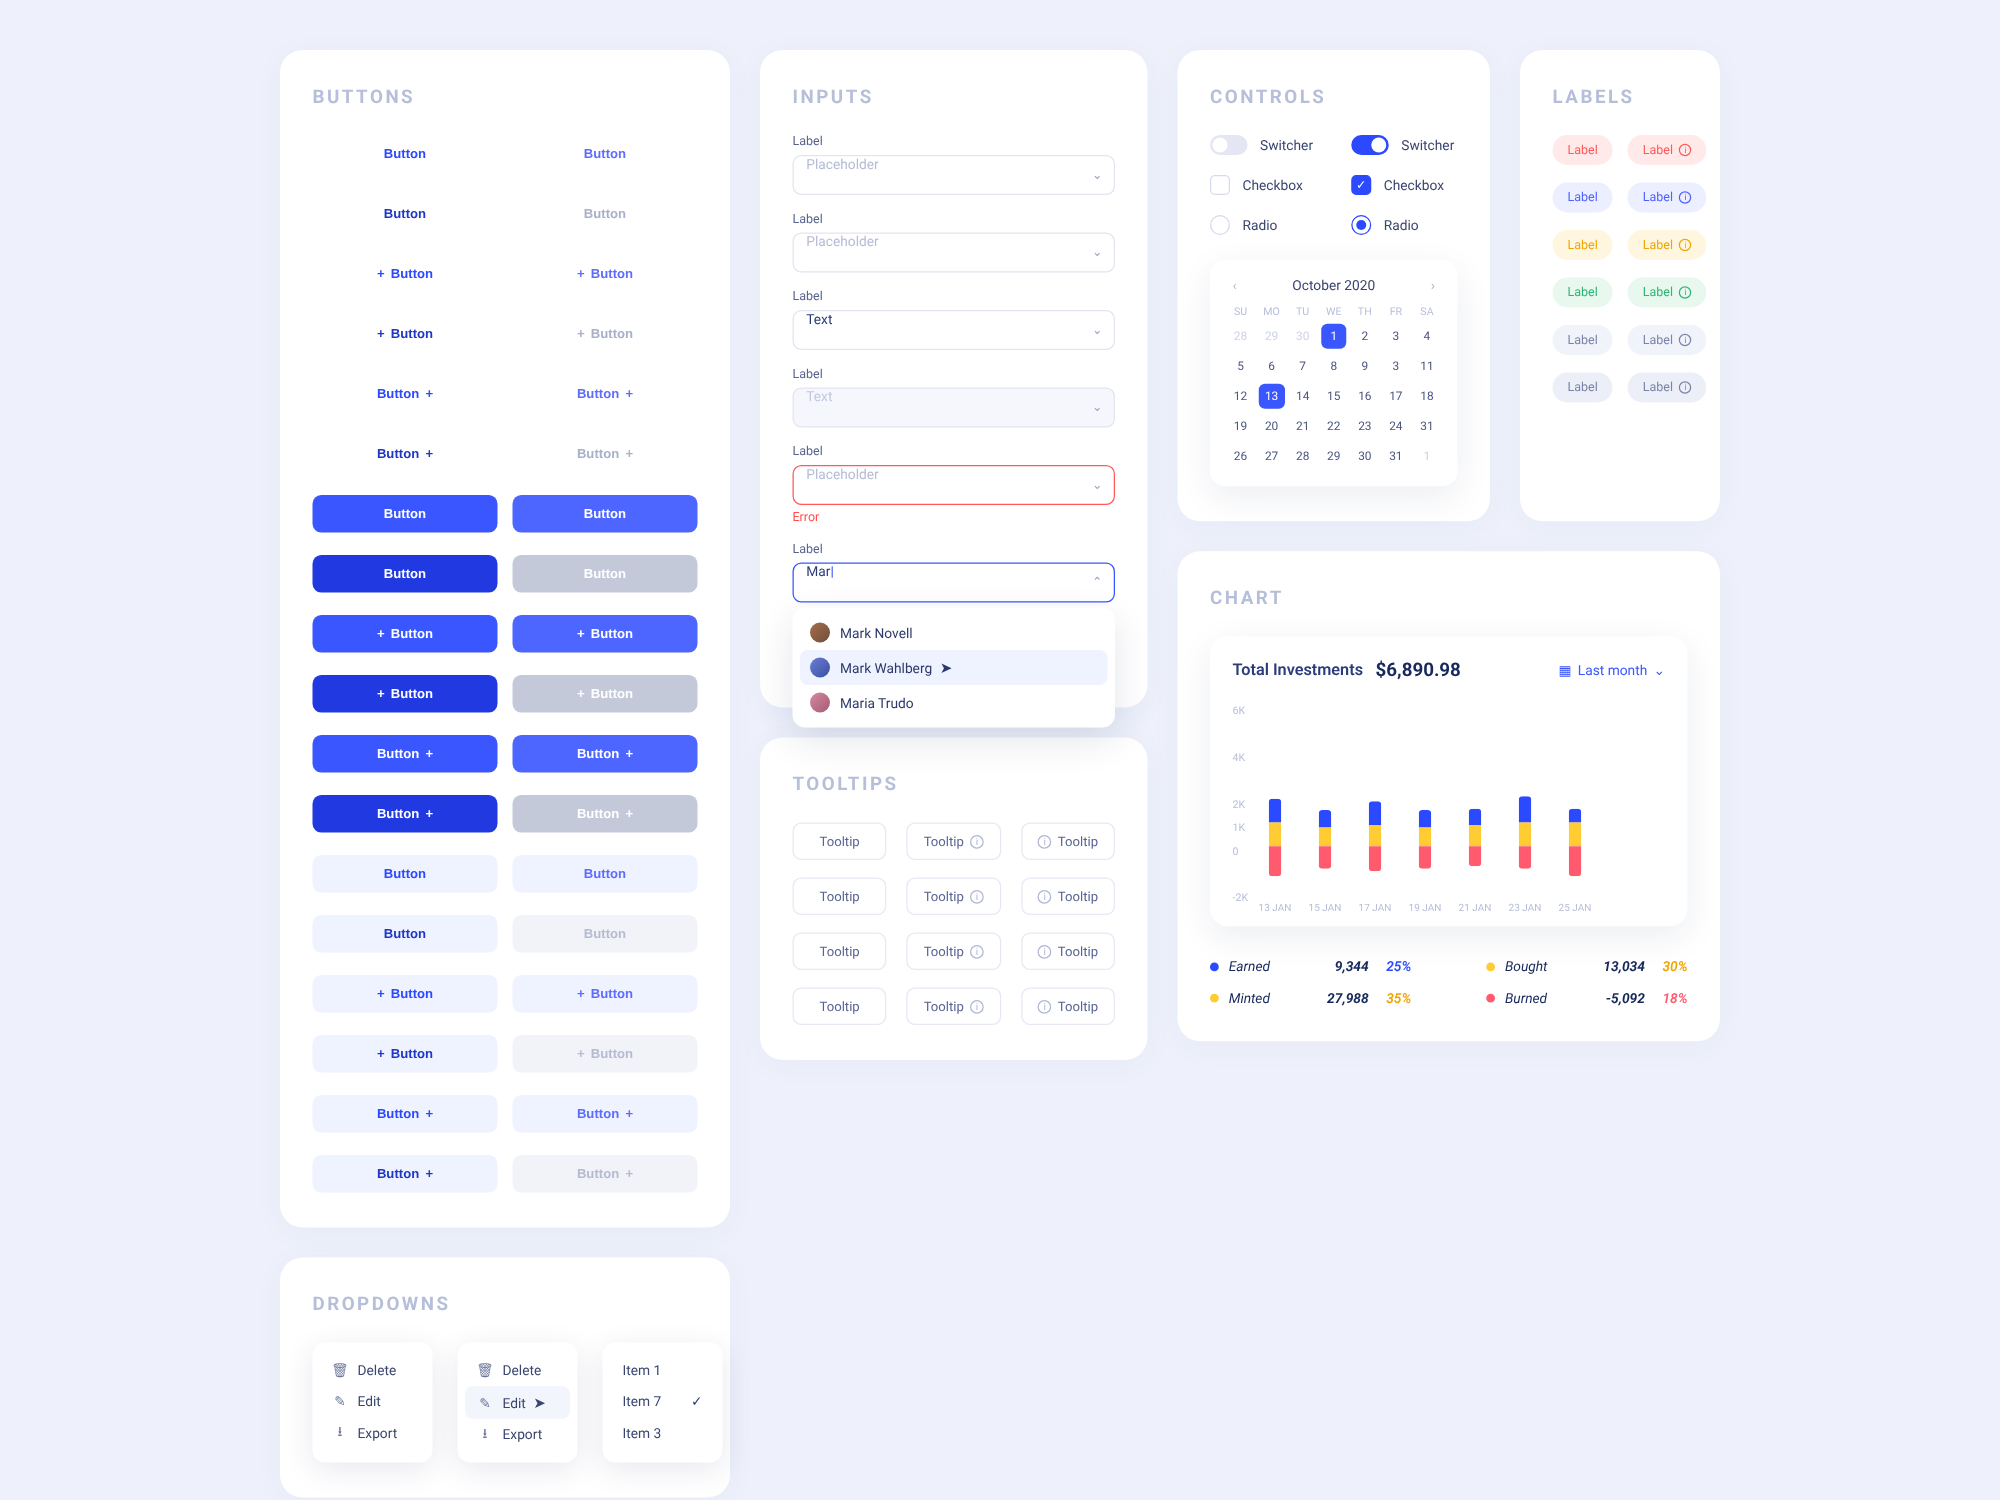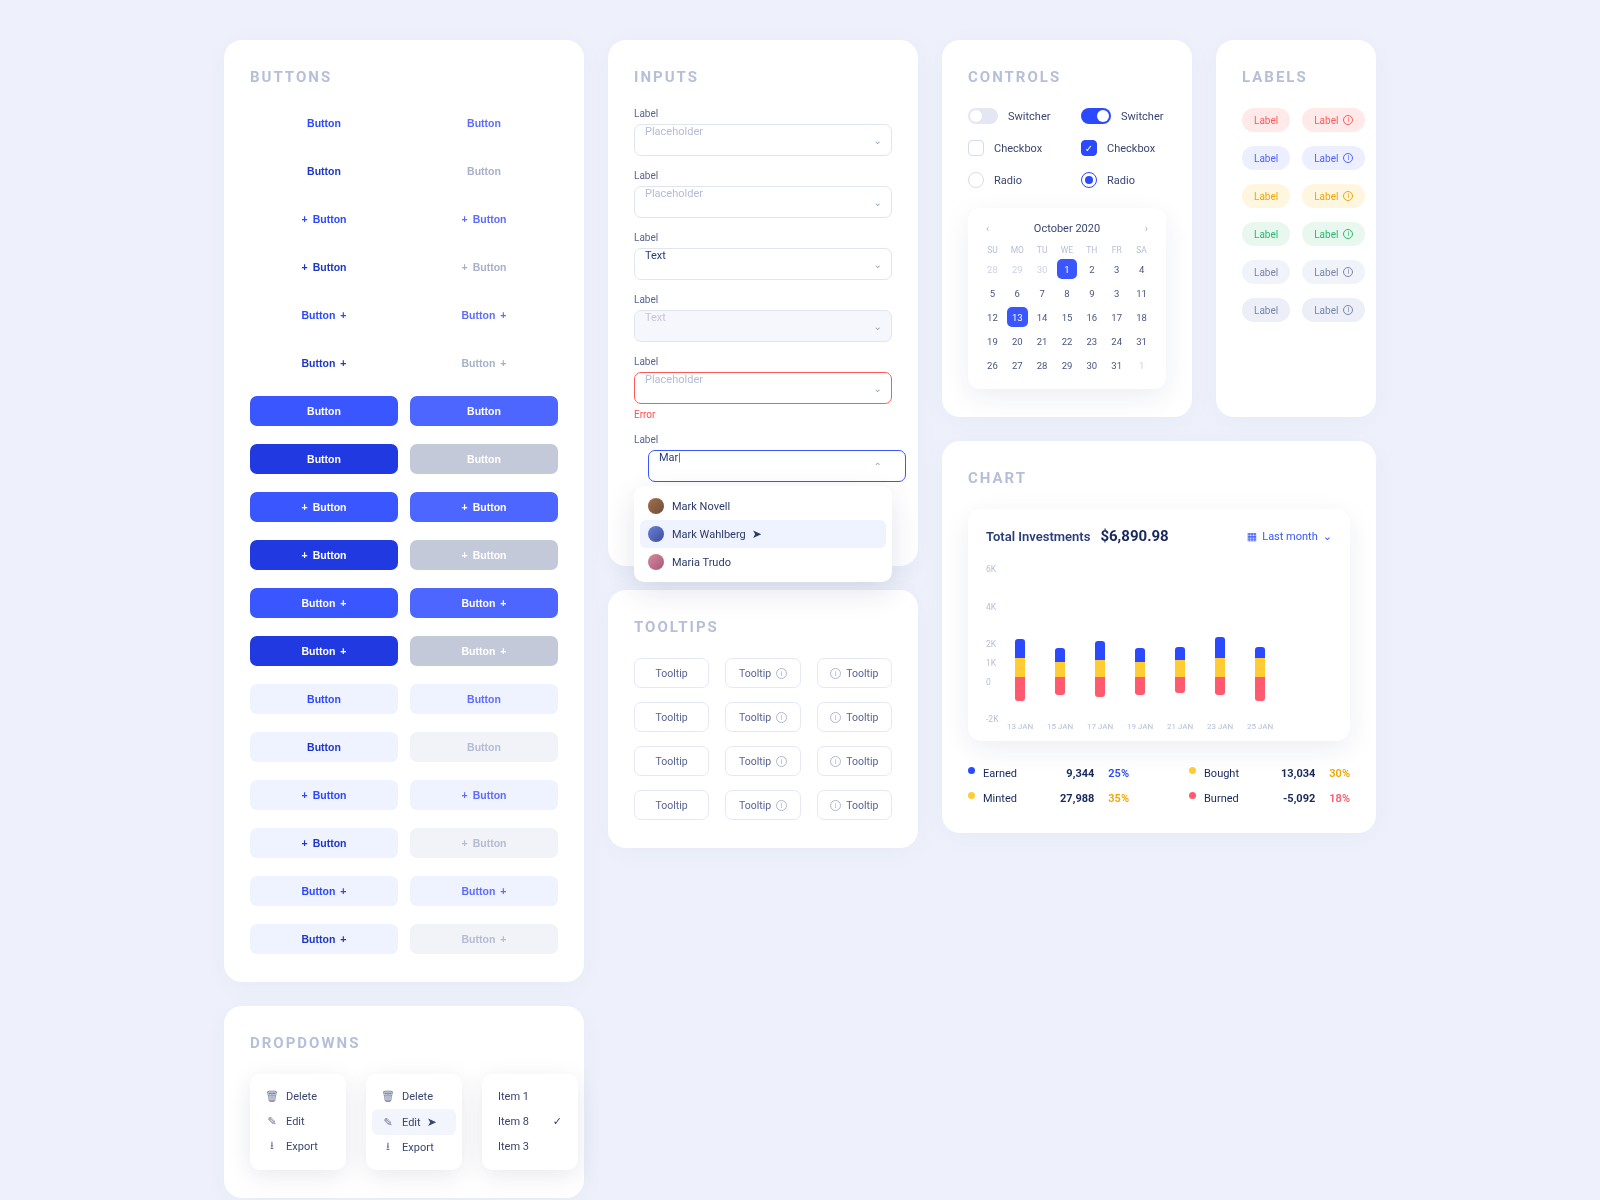--- a/index.html
+++ b/index.html
@@ -79,21 +79,21 @@
   width: 100%; height: 32px; border: 1px solid #e1e5f2; border-radius: 7px;
   padding: 0 43px 0 10px; font-size: 11px; color: #2a3c7a;
   background: #fff; position: relative;
 }
 .input-wrap { position: relative; }
 .chev { position: absolute; right: 10px; top: 50%; transform: translateY(-50%); color:#99a2c2; font-size:10px;}
 .input.placeholder { color: #b4bcd6; }
 .input.disabled { background: #f6f7fc; color:#c2c8dd; }
 .input.error { border-color: #ff5a5a; }
 .err-text { color:#ff4d4d; font-size:10px; margin-top:5px;}
-.input.focus { border-color:#3956ff;margin-left:14px; }
+.input.focus { border-color:#3956ff; }
 .ac-pop {
   position:absolute; top:36px; left:0; right:0;
   background:#fff; border-radius:10px; padding:6px;
   box-shadow:0 10px 30px rgba(30,40,90,0.12);
 }
 .ac-item { display:flex; align-items:center; gap:8px; padding:6px 8px; border-radius:6px; font-size:11px; color:#2c3a6a;}
 .ac-item.sel { background:#eff2ff; }
 .avatar { width:16px; height:16px; border-radius:50%; background:linear-gradient(135deg,#a56e4e,#6e4e3a); }
 .avatar.b { background:linear-gradient(135deg,#6a7fd6,#3b4ea0);}
 .avatar.c { background:linear-gradient(135deg,#d68aa0,#a55a74);}
@@ -151,21 +151,21 @@
 .plot{position:relative;height:170px;display:flex;gap:28px;align-items:flex-end;padding-left:28px;}
 .ytick{position:absolute;left:0;font-size:8.5px;color:#b7bed9;transform:translateY(50%);}
 .bar-col{display:flex;flex-direction:column;align-items:center;width:12px;}
 .stack{display:flex;flex-direction:column;width:10px;border-radius:3px;overflow:hidden;}
 .seg{width:100%;}
 .seg.blue{background:#2b49ff;}
 .seg.yellow{background:#ffcc33;}
 .seg.red{background:#ff5a6e;}
 .xlab{font-size:8px;color:#b7bed9;margin-top:8px;white-space:nowrap;}
 .legend{display:grid;grid-template-columns:1fr 1fr;gap:12px 60px;margin-top:26px;font-size:11px;}
-.leg{display:flex;gap:8px;}
+.leg{display:flex;align-items:center;gap:8px;font-style:italic;}
 .dot{width:7px;height:7px;border-radius:50%;}
 .dot.blue{background:#2b49ff;}.dot.yellow{background:#ffcc33;}.dot.red{background:#ff5a6e;}
 .leg .num{margin-left:auto;font-weight:700;}
 .leg .pct{margin-left:6px;font-weight:600;}
 .pct.blue{color:#2b49ff;}.pct.red{color:#ff5a6e;}.pct.yellow{color:#f0a500;}
 
 </style>
 </head>
 <body>
 
@@ -349,21 +349,21 @@
           <div class="menu-item">
               <span class="ico">⭳</span>
               <span>Export</span>
             </div>
         </div>
         <div class="menu">
           <div class="menu-item">
               <span>Item 1</span>
             </div>
           <div class="menu-item">
-              <span>Item 8</span>
+              <span>Item 7</span>
               <span class="chk">✓</span>
             </div>
           <div class="menu-item">
               <span>Item 3</span>
             </div>
         </div>
       </div>
     </div>
   </div>
 

